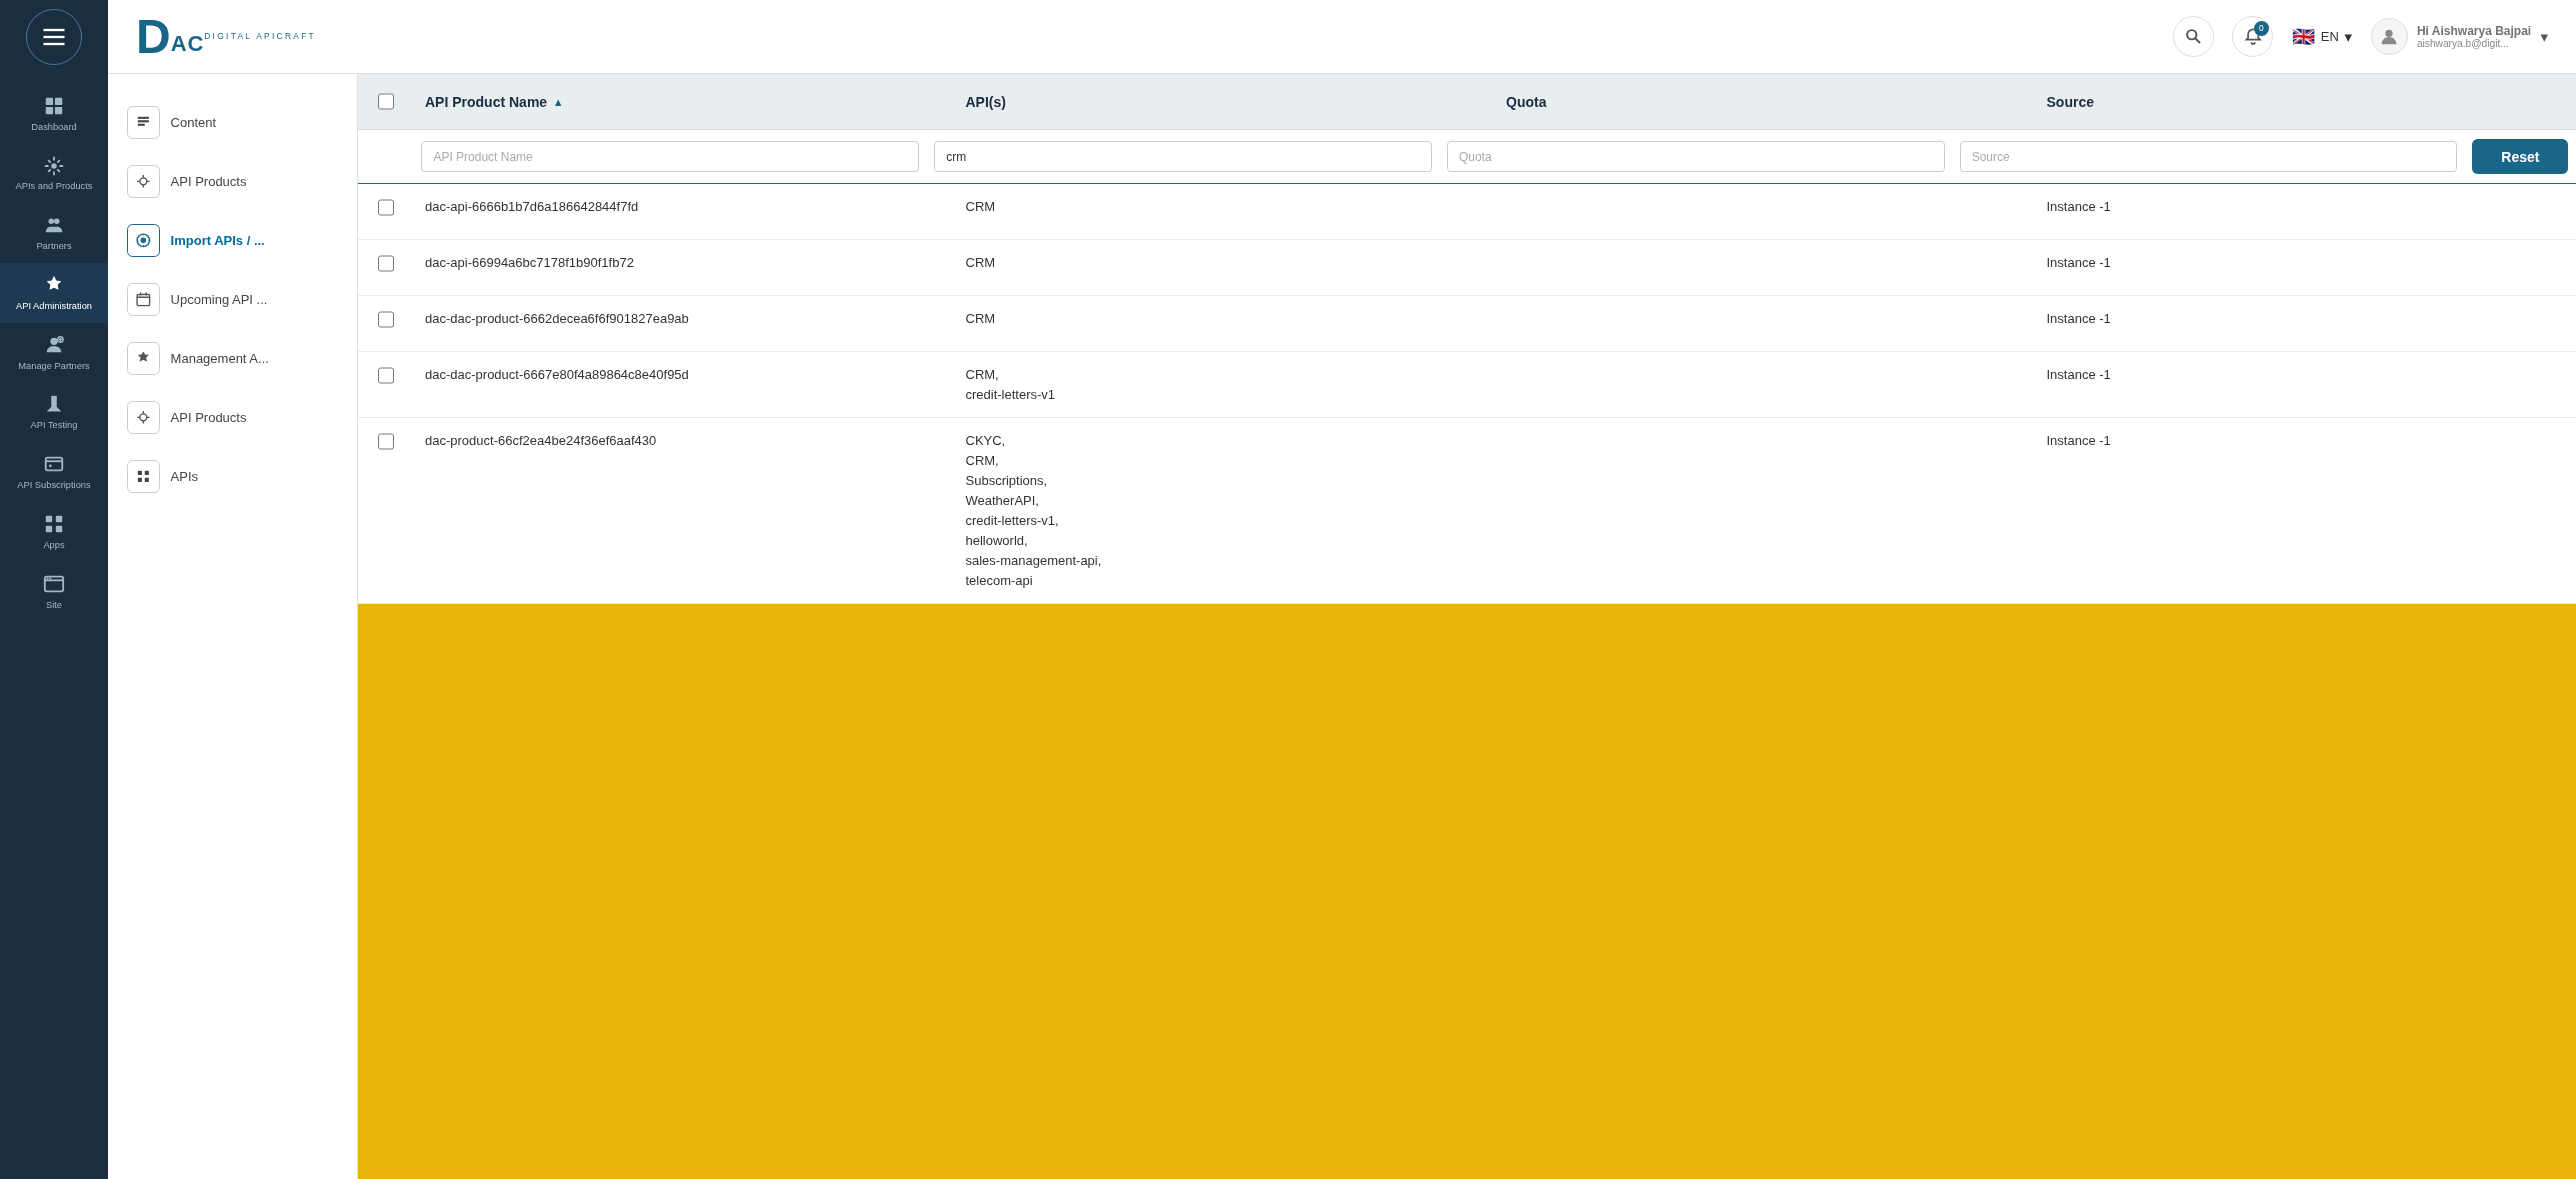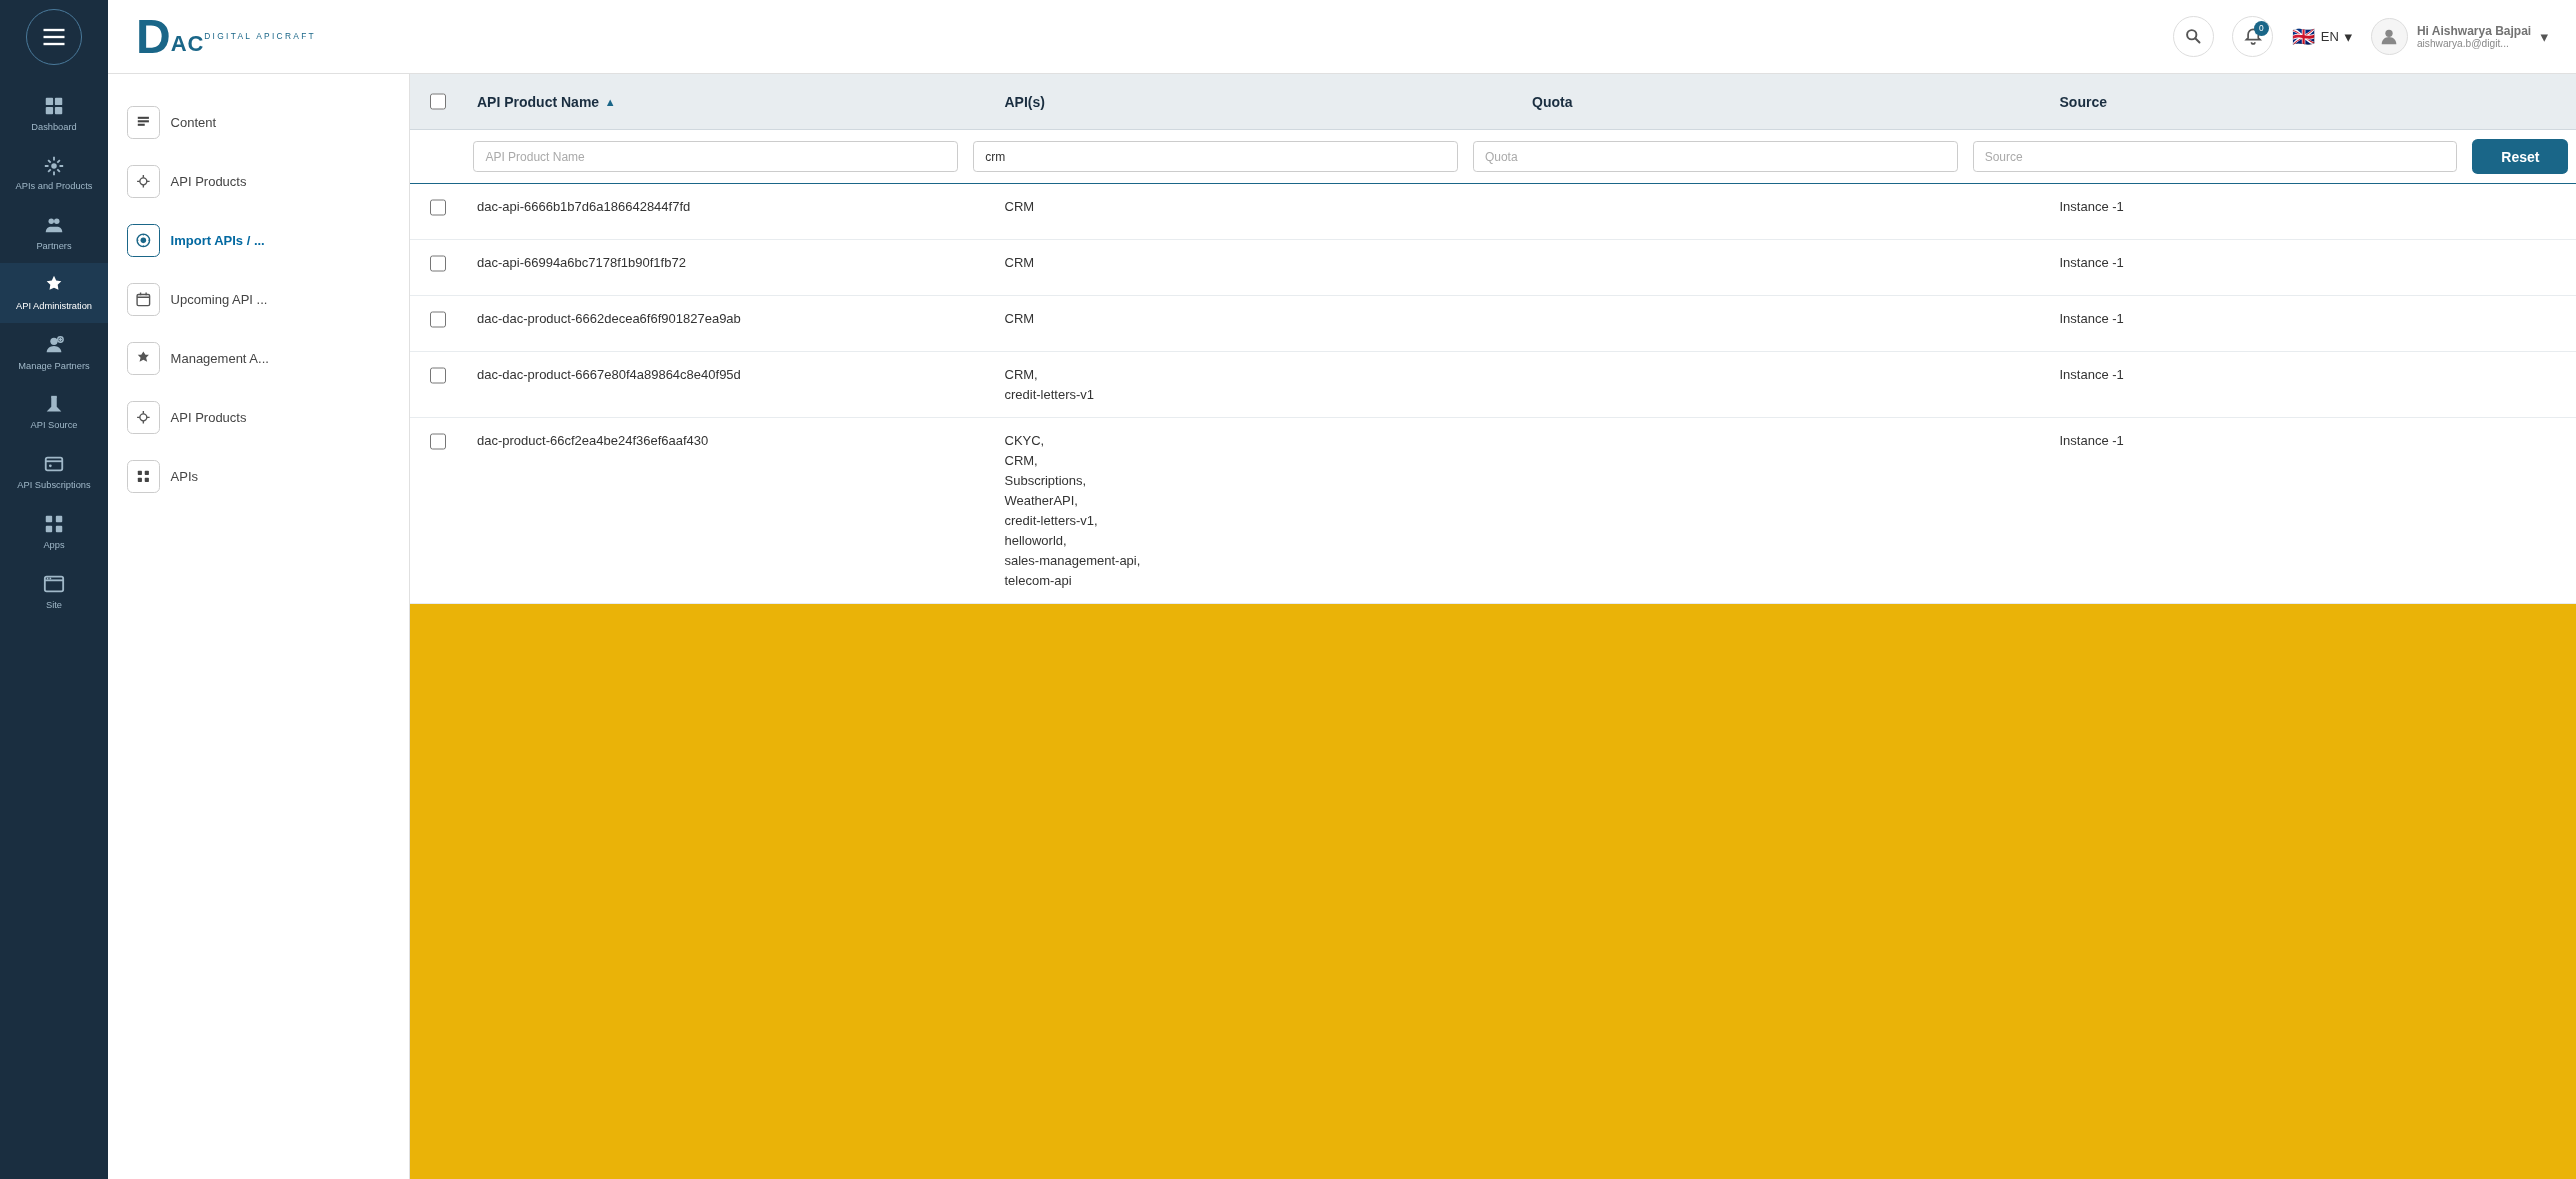--- a/index.html
+++ b/index.html
@@ -120,21 +120,21 @@
 
     
     .content-wrapper {
       display: flex;
       flex: 1;
       overflow: hidden;
     }
 
     
     .secondary-sidebar {
-      width: 302px;
+      width: 250px;
       background: #fff;
       border-right: 0.9px solid #e0e0e0;
       padding: 18.6px 0;
       flex-shrink: 0;
       overflow-y: auto;
     }
     .sec-sidebar-item {
       display: flex;
       align-items: center;
       gap: 11px;
@@ -302,21 +302,21 @@
       <path d="M19 4v4M17 6h4" stroke="currentColor" stroke-width="1.5" fill="none"></path>
     </svg>
     <span>Manage Partners</span>
   </div>
 
   <div class="sidebar-item">
     <svg viewBox="0 0 24 24">
       <path d="M9 3v11l-5 5h16l-5-5V3H9zm0 0h6"></path>
       <line x1="9" y1="3" x2="15" y2="3" stroke="currentColor" stroke-width="2" fill="none"></line>
     </svg>
-    <span>API Source</span>
+    <span>API Testing</span>
   </div>
 
   <div class="sidebar-item">
     <svg viewBox="0 0 24 24">
       <rect x="3" y="5" width="18" height="14" rx="2" fill="none" stroke="currentColor" stroke-width="2"></rect>
       <path d="M3 9h18" stroke="currentColor" stroke-width="2" fill="none"></path>
       <circle cx="8" cy="14" r="1.5"></circle>
     </svg>
     <span>API Subscriptions</span>
   </div>

